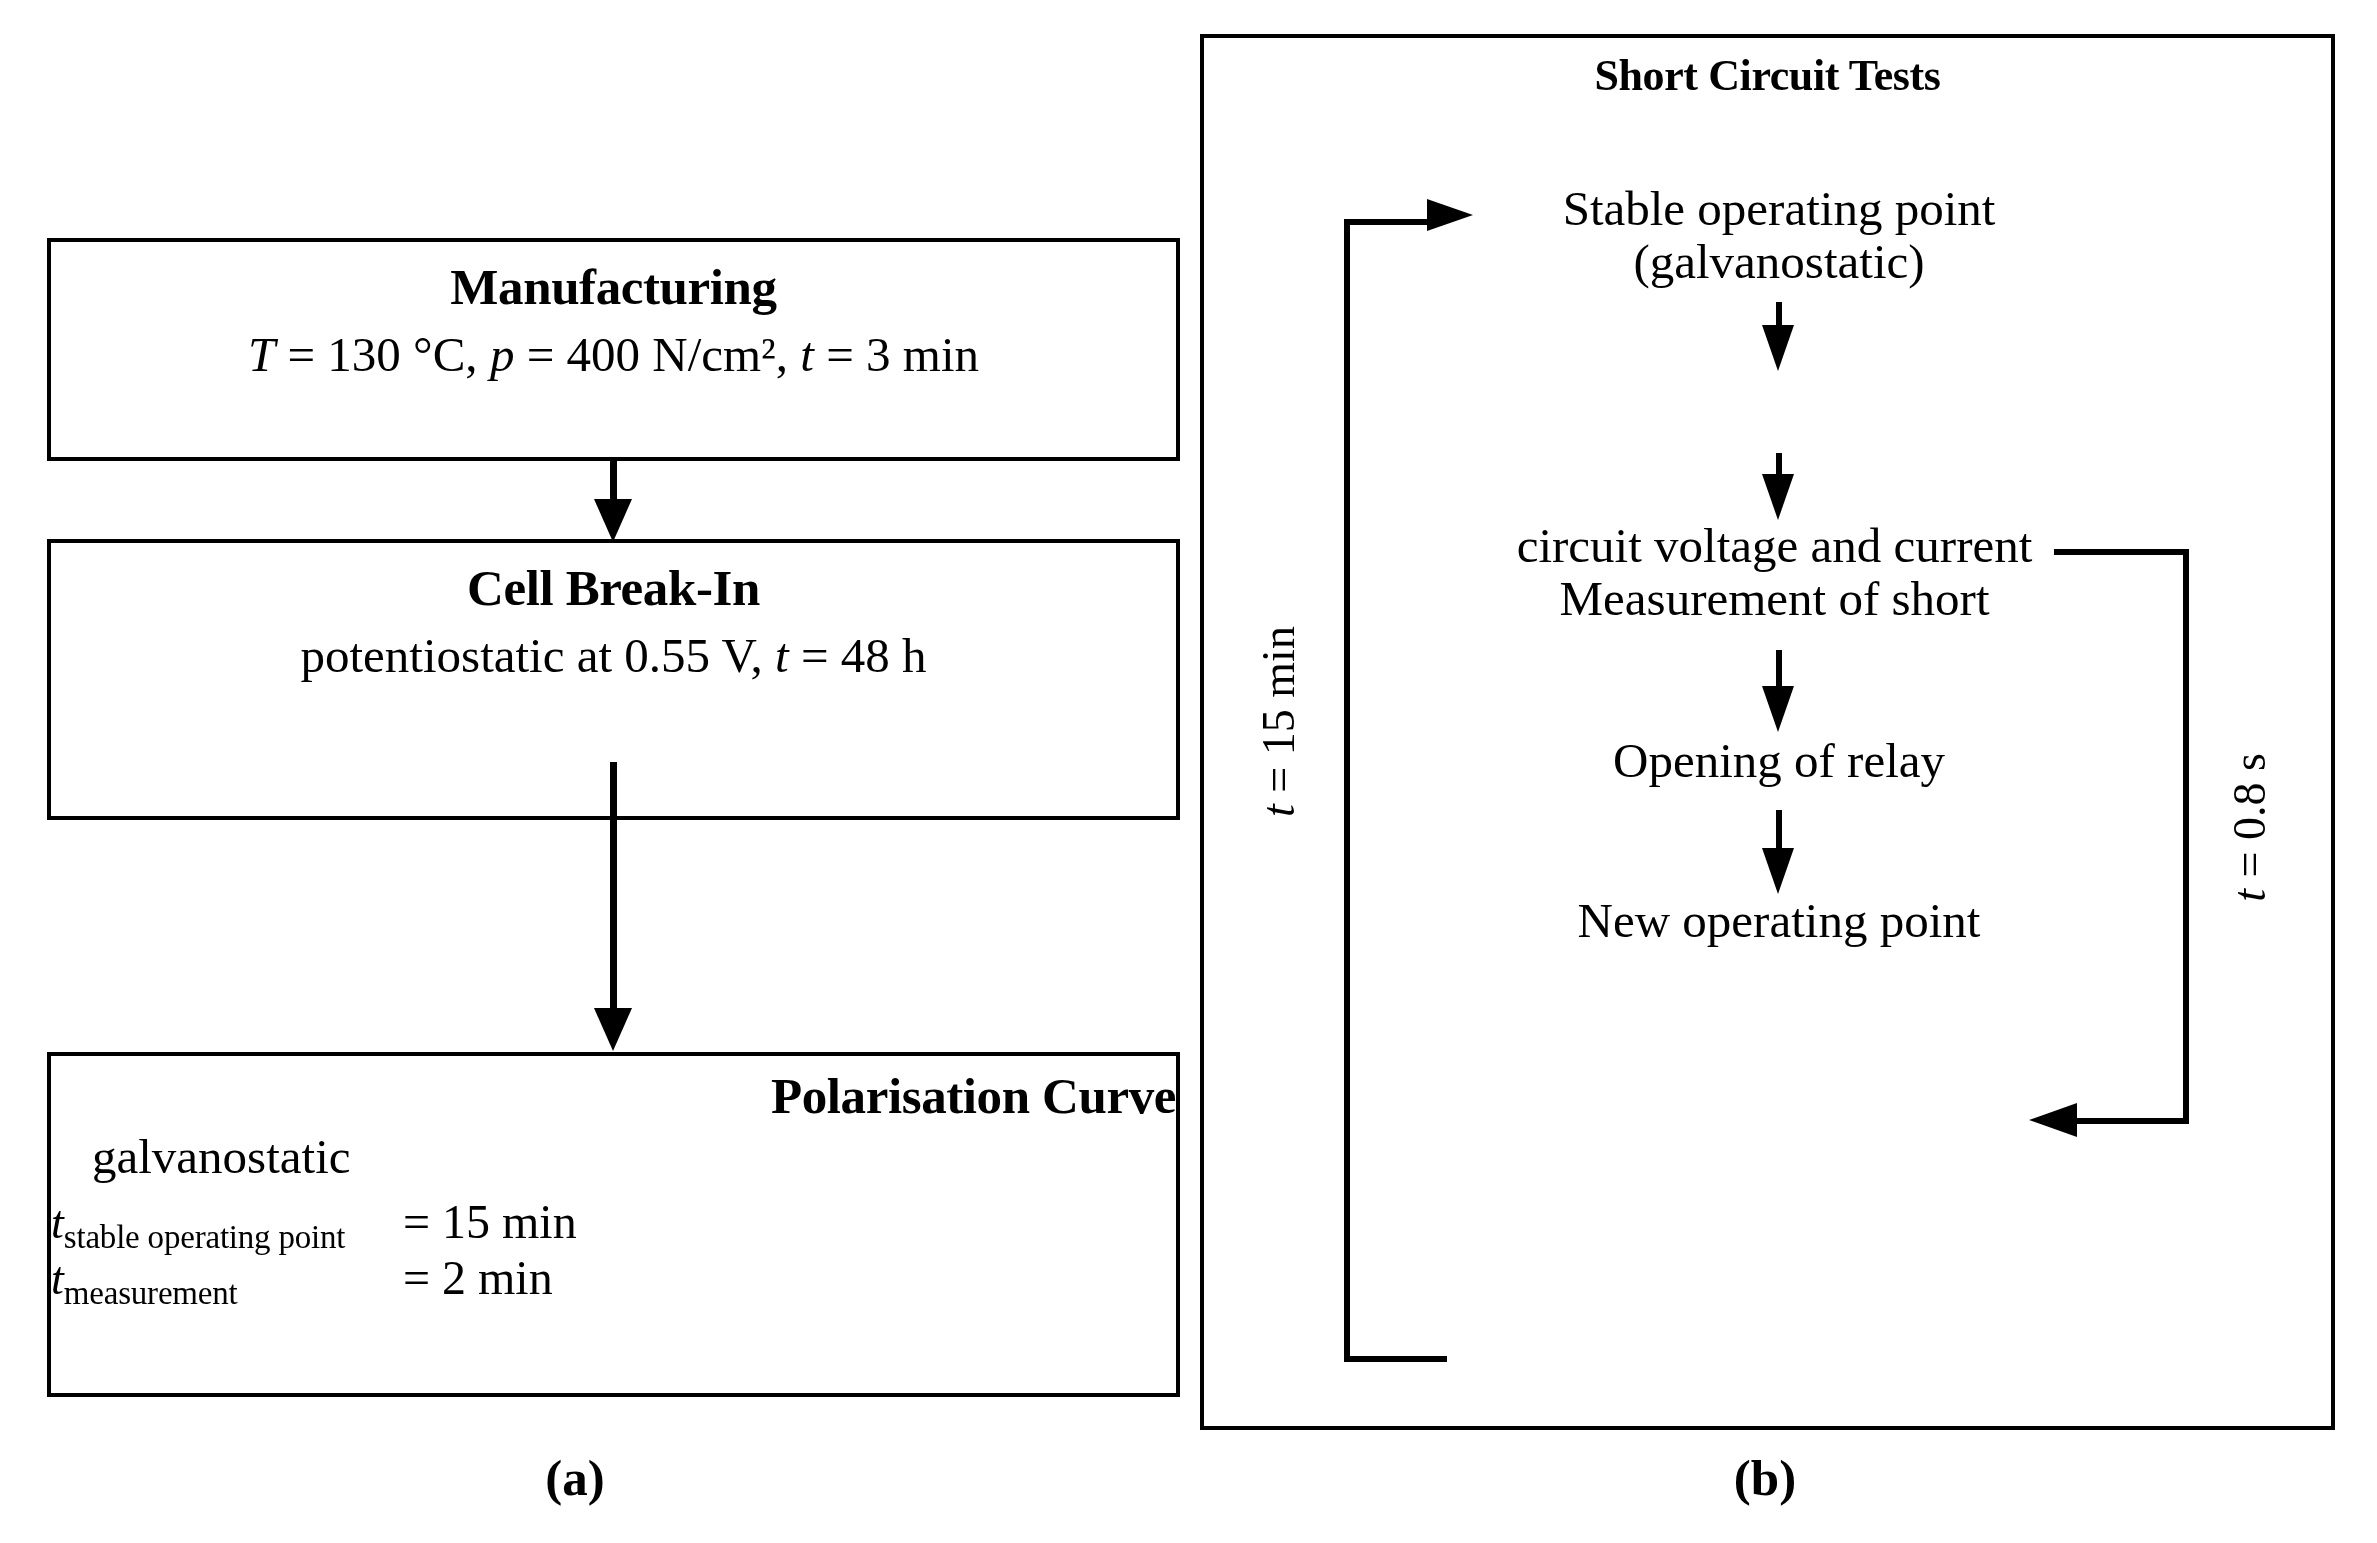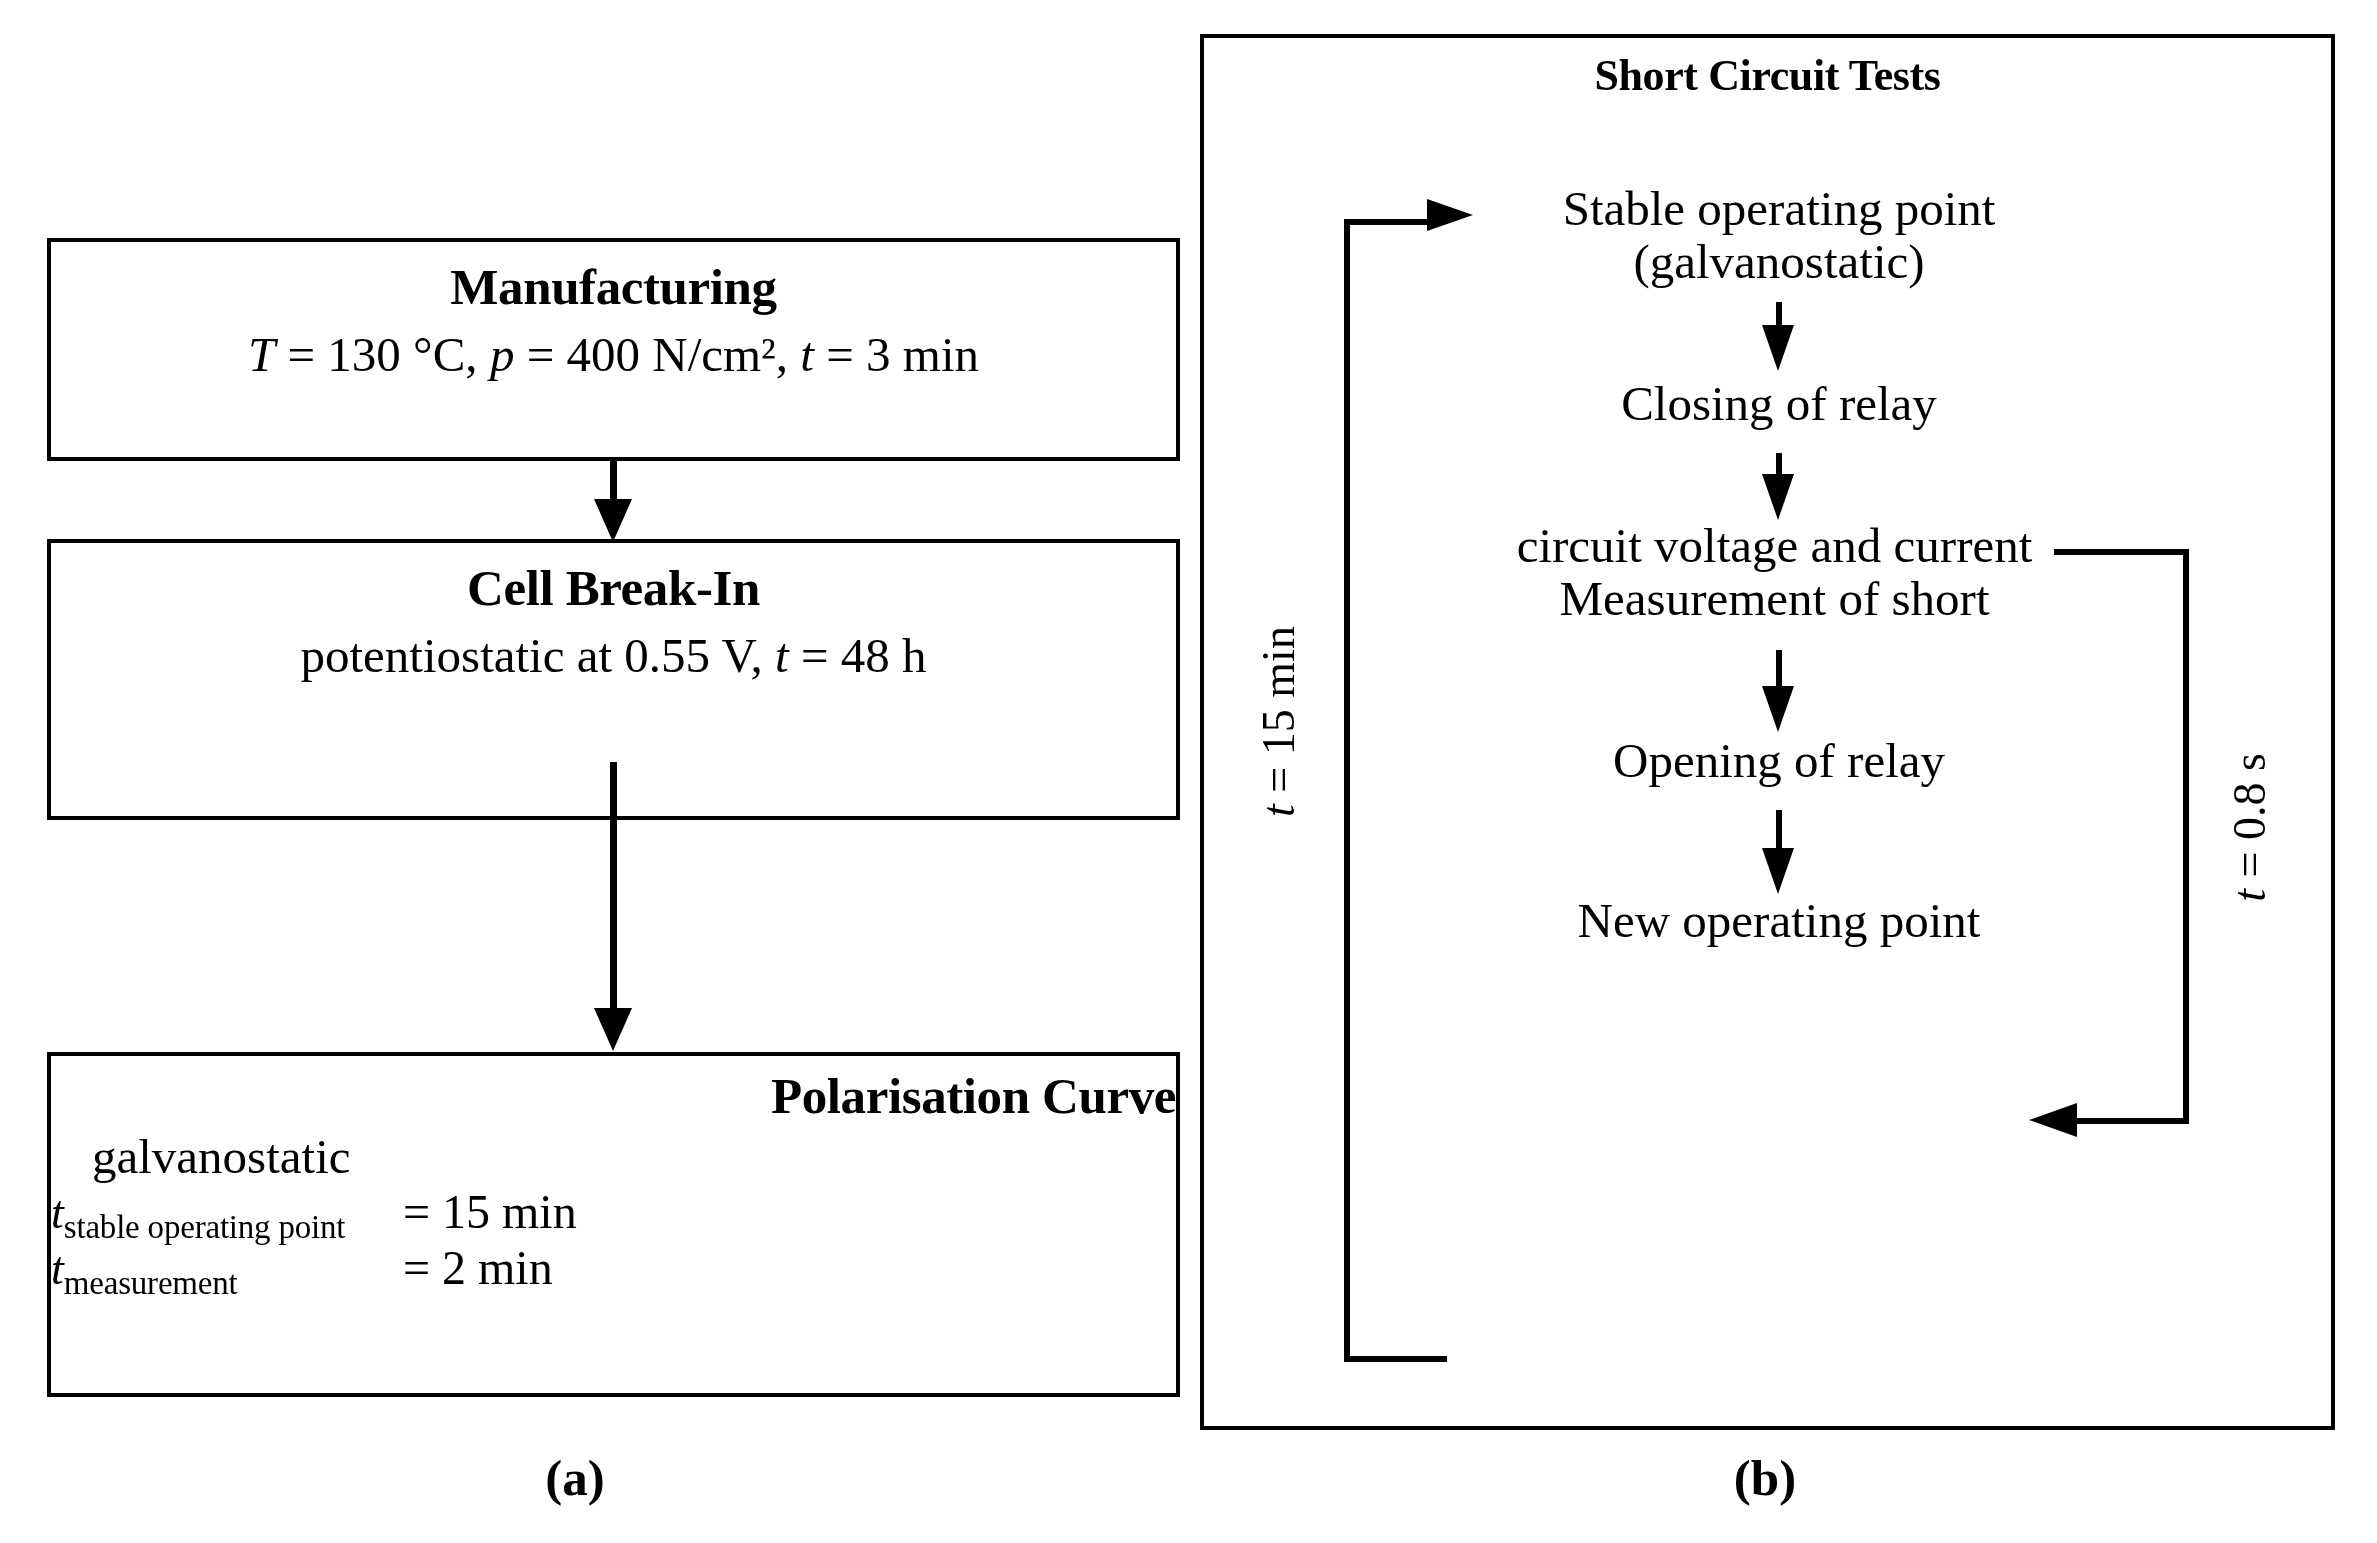--- a/index.html
+++ b/index.html
@@ -77,21 +77,21 @@
     width: 1133px;
     height: 345px;
     padding-top: 13px;
     text-align: left;
   }
   #box-polarisation .box-title { text-align: right; margin-bottom: 4.9px; }
   #box-polarisation .box-sub   { padding-left: 41px; }
 
   
   .tvals {
-    margin-top: 3px;
+    margin-top: 13px;
     padding-left: 41px;
     font-size: 46px;
     line-height: 1.0;
     border-collapse: collapse;
   }
   .tvals td { padding: 0; vertical-align: baseline; white-space: nowrap; }
   .tvals td.sym   { padding-right: 6.6px; }
   .tvals td.value { padding-left: 51px; font-size: 48px; }
   .sub {
     font-size: 33px;
@@ -320,23 +320,20 @@
   <div class="flow-step" id="step-stable">
     <div>Stable operating point</div>
     <div>(galvanostatic)</div>
   </div>
 
   <div class="b-arrow" id="b-arrow-1">
     <div class="shaft"></div>
     <div class="head"></div>
   </div>
 
-  <div class="flow-step" id="step-closing">
-    <div>Closing of relay</div>
-  </div>
 
   <div class="b-arrow" id="b-arrow-2">
     <div class="shaft"></div>
     <div class="head"></div>
   </div>
 
   <div class="flow-step" id="step-measurement">
     <div>circuit voltage and current</div>
     <div>Measurement of short</div>
   </div>

